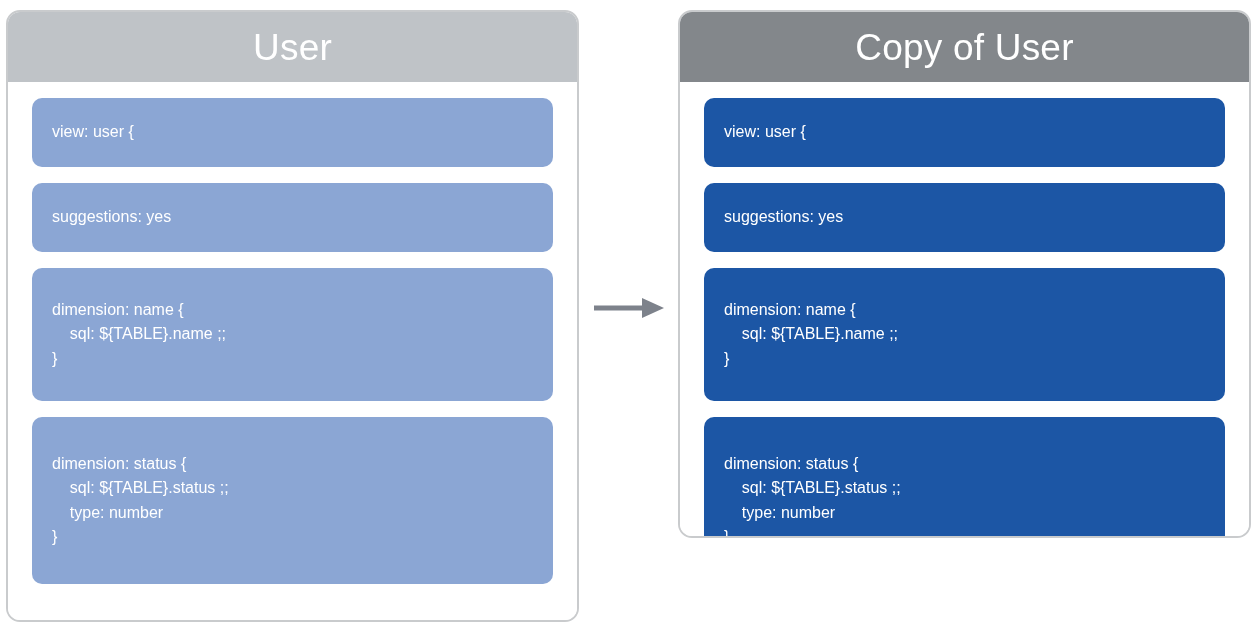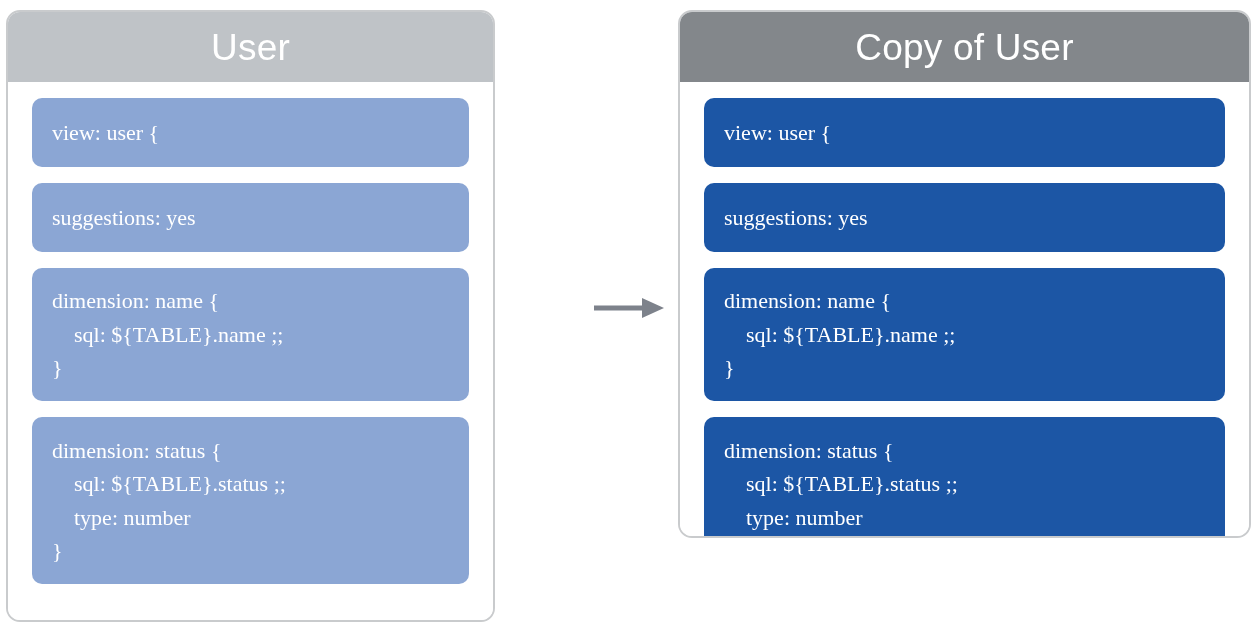--- a/index.html
+++ b/index.html
@@ -29,21 +29,21 @@
     overflow: hidden;
     background: #ffffff;
     border: 2px solid #c9cbcd;
     display: flex;
     flex-direction: column;
   }
 
   .panel.left {
     left: 6px;
     top: 10px;
-    width: 489px;
+    width: 573px;
     height: 612px;
   }
 
   .panel.right {
     left: 678px;
     top: 10px;
     width: 573px;
     height: 528px;
   }
 
@@ -72,22 +72,22 @@
     display: flex;
     flex-direction: column;
     gap: 16px;
   }
 
   
   .code-block {
     border-radius: 10px;
     box-sizing: border-box;
     padding: 16px 20px 16px 20px;
-    font-family: Liberation Serif, serif;
-    font-size: 22px;
+    font-family: Liberation Sans, sans-serif;
+    font-size: 16px;
     line-height: 1.52;
     color: #ffffff;
     white-space: pre;
     letter-spacing: 0px;
     display: flex;
     align-items: center;
   }
 
   .panel.left  .code-block { background: #8ba6d4; }
   .panel.right .code-block { background: #1c56a5; }

